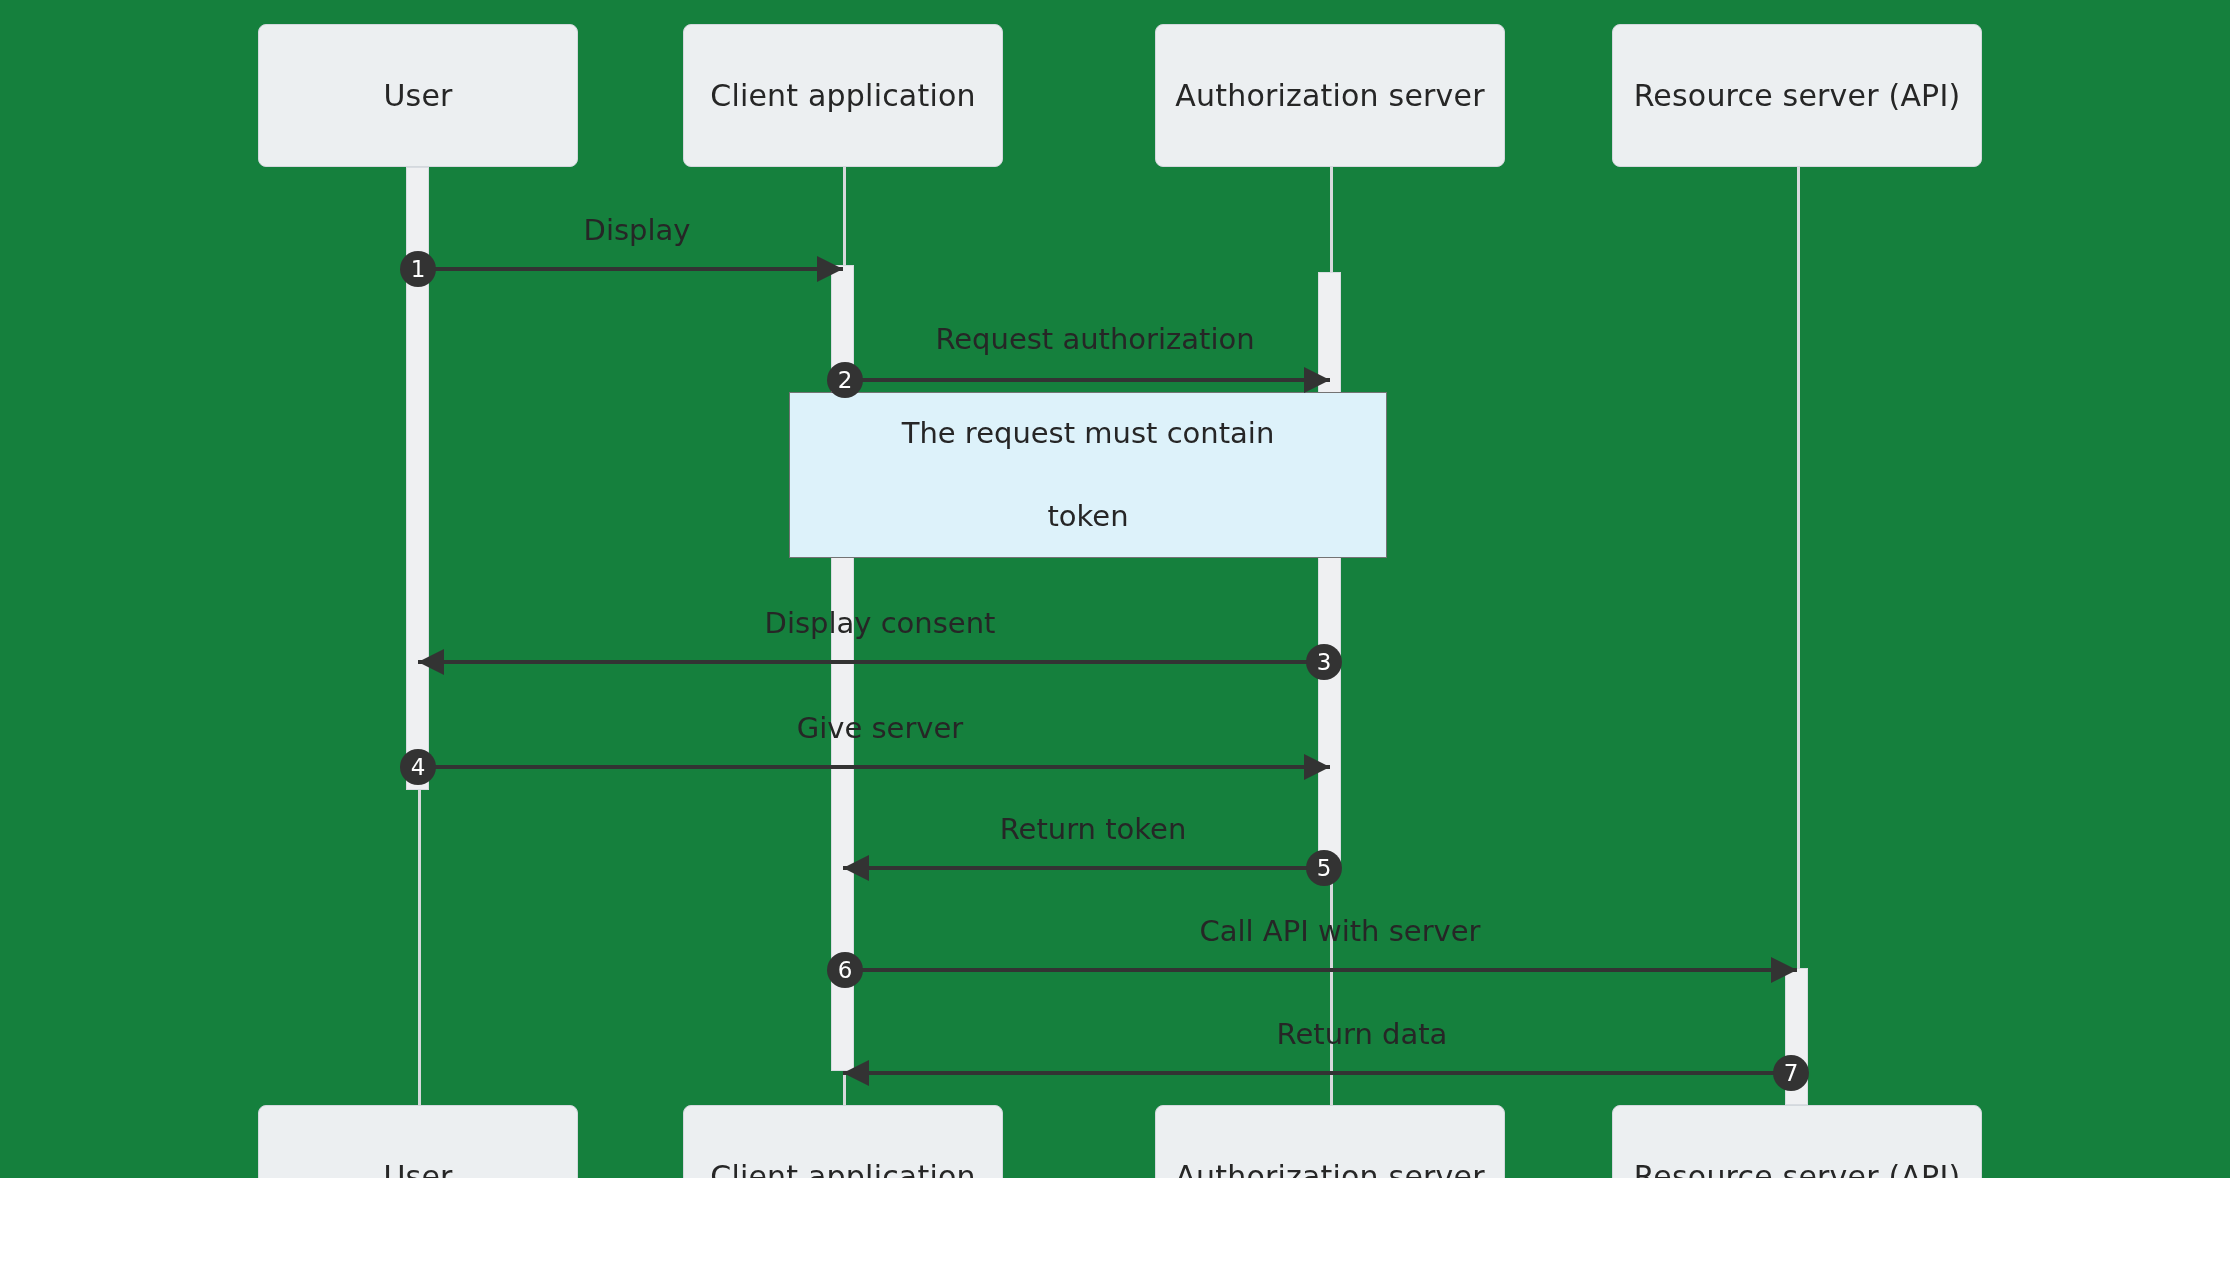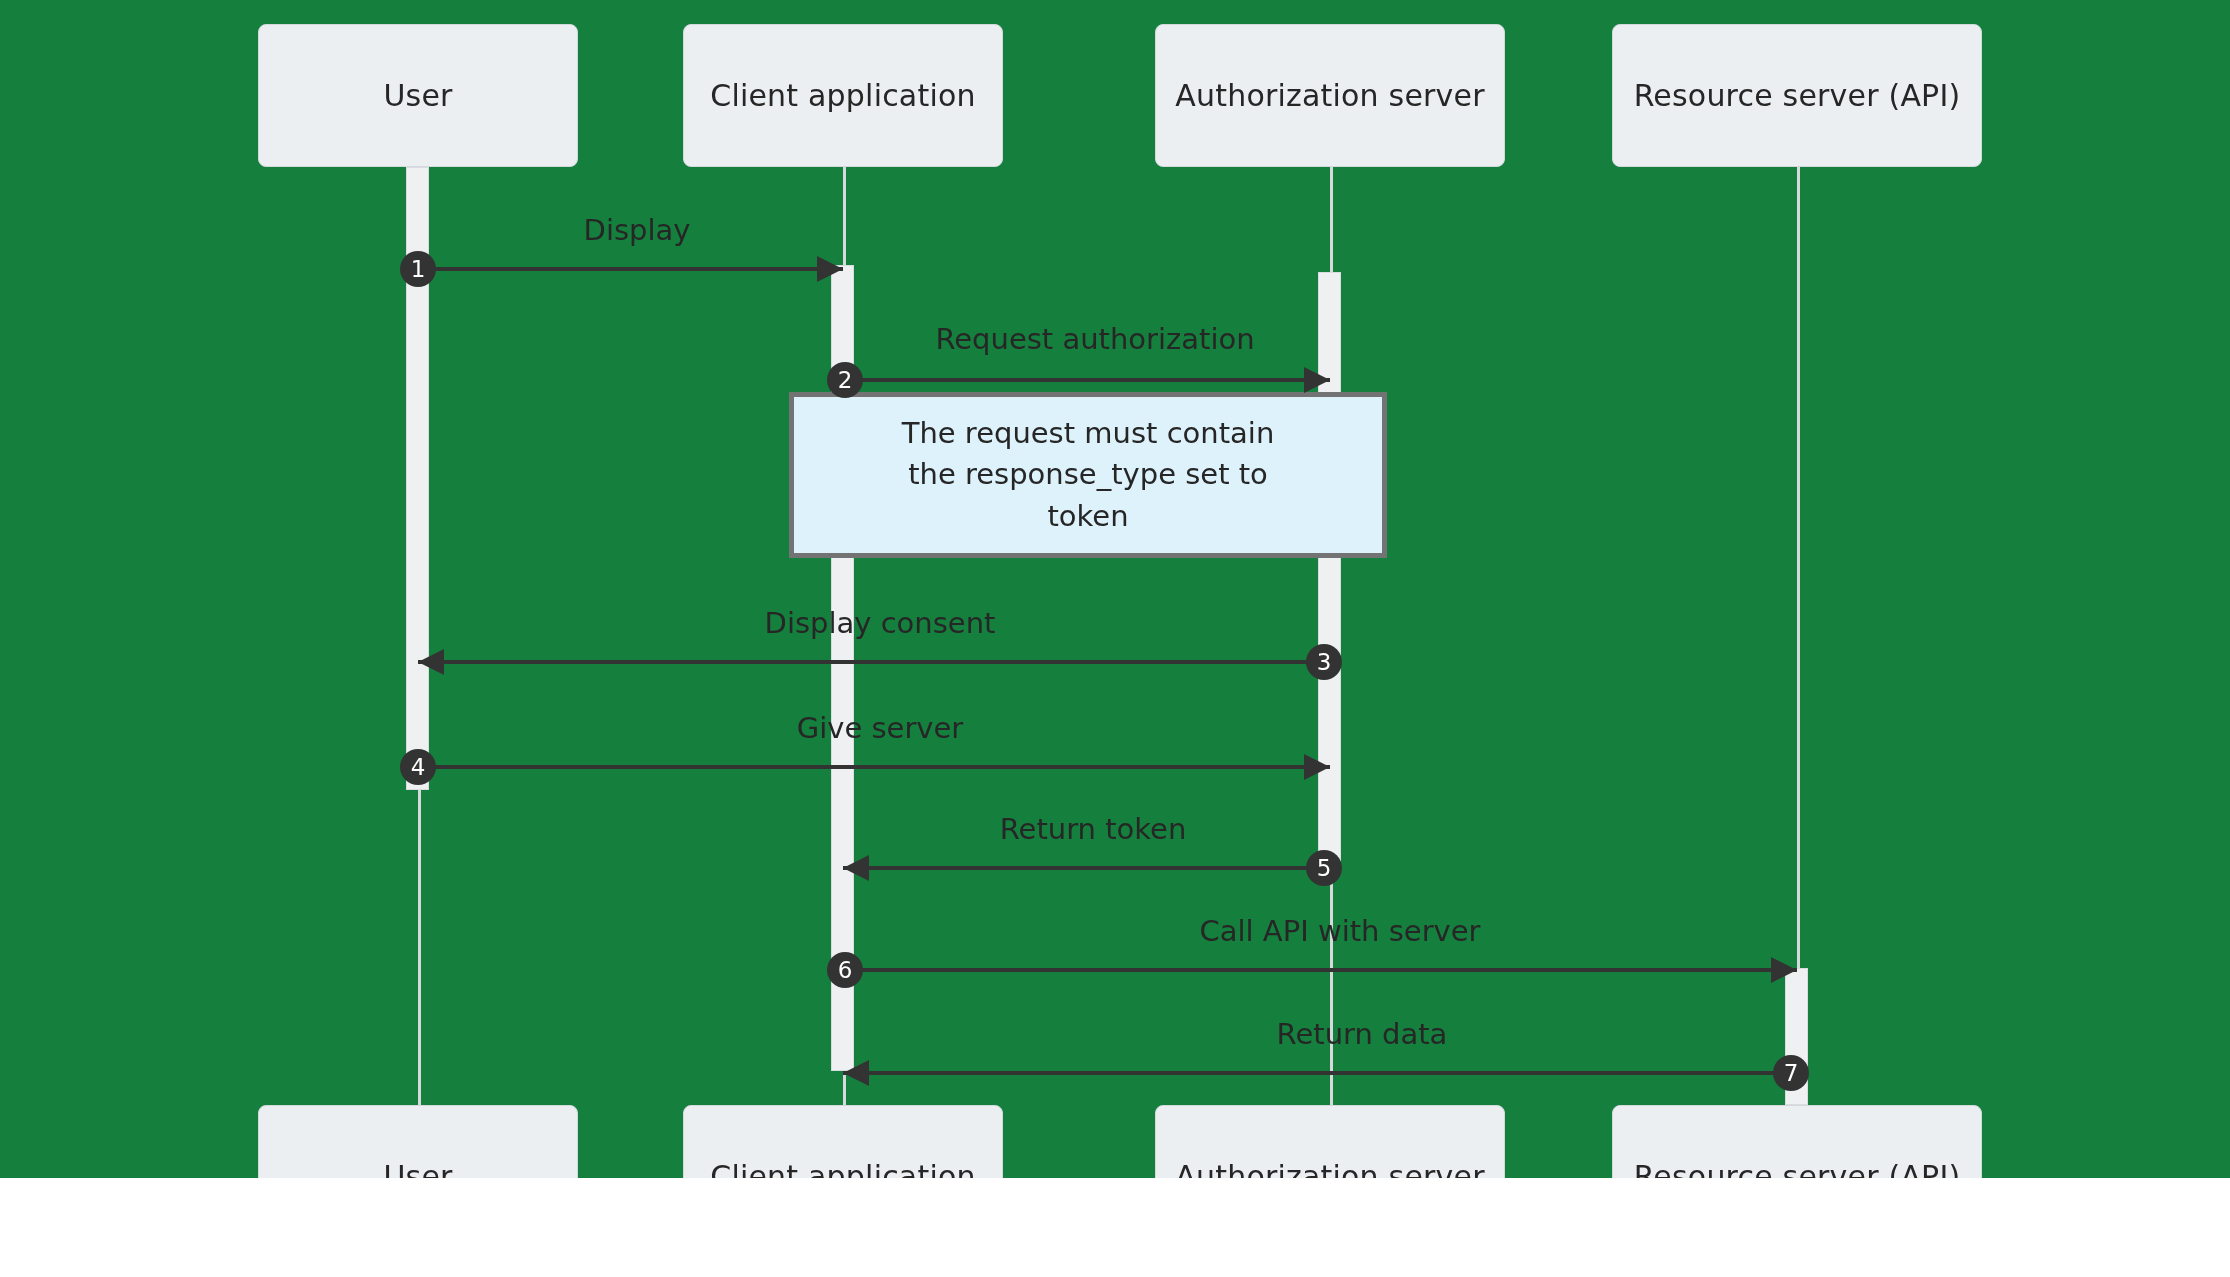--- a/index.html
+++ b/index.html
@@ -91,21 +91,21 @@
     font-size: 23px;
     display: flex;
     align-items: center;
     justify-content: center;
     line-height: 1;
   }
   .note-box {
     position: absolute;
     box-sizing: border-box;
     background: #ddf2fa;
-    border: 5px solid #737373;
+    border: 1px solid #737373;
     display: flex;
     align-items: center;
     justify-content: center;
     text-align: center;
     color: #262626;
     font-size: 29px;
     line-height: 1.42;
     padding: 6px 24px;
   }
 </style>
@@ -146,21 +146,21 @@
   <div class="participant-box" style="left:1155px; top:1105px; width:350px; height:143px;">
     <span>Authorization server</span>
   </div>
   <div class="participant-box" style="left:1612px; top:1105px; width:370px; height:143px;">
     <span>Resource server (API)</span>
   </div>
 
   <div class="note-box" style="left:789px; top:392px; width:598px; height:166px;">
     <span>
       <span>The request must contain</span><br>
-      <span>the response_type set to</span><br>
+      <br>
       <span>token</span>
     </span>
   </div>
 
   <div class="msg-label" style="left:637px; top:213px;">Display</div>
   <div class="msg" style="left:428px; top:267px; width:415px;">
     <div class="msg-line" style="width:415px;"></div>
     <div class="arrowhead right" style="left:389px;"></div>
   </div>
   <div class="seq-marker" style="left:400px; top:251px;">1</div>

